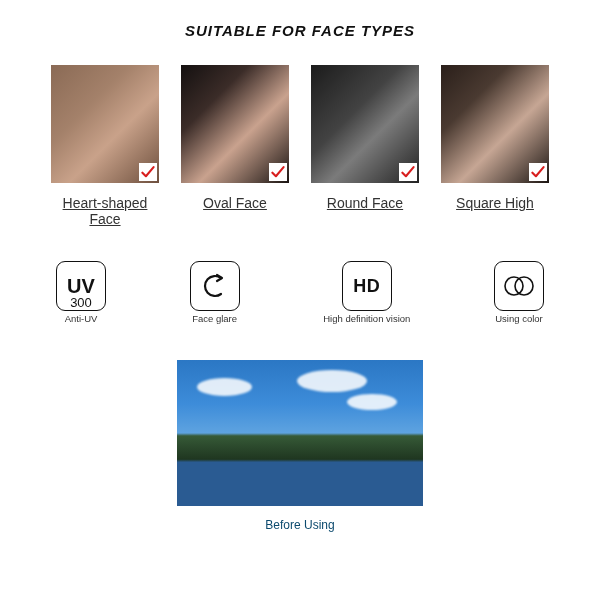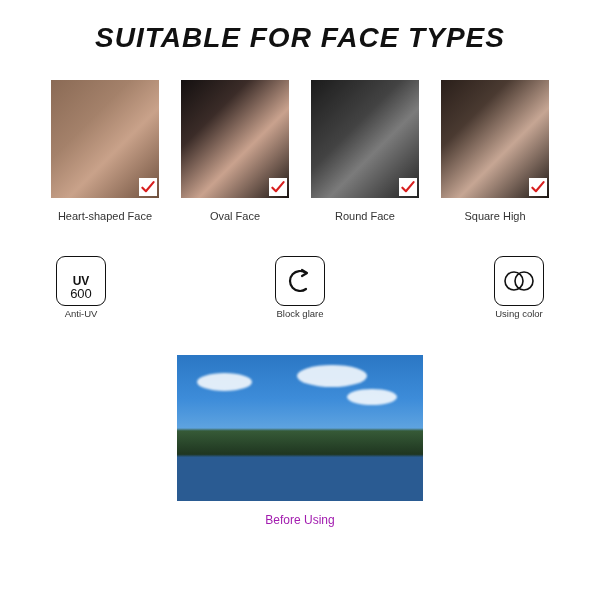--- a/index.html
+++ b/index.html
@@ -14,21 +14,21 @@
   width: 100%;
   height: 100%;
   padding: 22px 50px 30px;
   display: flex;
   flex-direction: column;
 }
 .title {
   text-align: center;
   font-weight: 800;
   font-style: italic;
-  font-size: 28px;
+  font-size: 15px;
   letter-spacing: 1px;
   margin-bottom: 26px;
 }
 
 
 .face-row {
   display: flex;
   justify-content: space-between;
   margin-bottom: 34px;
 }
@@ -55,23 +55,24 @@
   width: 18px;
   height: 18px;
   background: #fff;
   display: flex;
   align-items: center;
   justify-content: center;
 }
 .check-box svg { display: block; }
 .face-label {
   margin-top: 12px;
-  font-size: 11px;
+  font-size: 14px;
   color: #333;
   text-align: center;
+  text-decoration: underline;
 }
 
 .p1 { background: linear-gradient(135deg,#8a6a55 0%, #a4816a 35%,#c9a28a 60%,#6e503e 100%); }
 .p2 { background: linear-gradient(135deg,#141010 0%, #3b2c28 30%, #c9a28e 60%, #1a1412 100%); }
 .p3 { background: linear-gradient(135deg,#1d1b1a 0%, #464340 40%, #7e7a76 60%, #252321 100%); filter: grayscale(1); }
 .p4 { background: linear-gradient(135deg,#2a1f1a 0%, #4a3a31 30%, #c6a694 60%, #1b1512 100%); }
 
 
 .feature-row {
   display: flex;
@@ -127,21 +128,21 @@
 }
 .cloud {
   position:absolute;
   border-radius:50%;
   background: rgba(255,255,255,0.85);
   filter: blur(1px);
 }
 .compare-label {
   margin-top: 12px;
   font-size: 12px;
-  color: #a21caf;
+  color: #0c4a6e;
 }
 </style>
 </head>
 <body>
 
 <div class="container">
 
   <div class="title">SUITABLE FOR FACE TYPES</div>
 
   <div class="face-row">
@@ -188,37 +189,43 @@
         </div>
       </div>
       <div class="face-label">Square High</div>
     </div>
   </div>
 
   <div class="feature-row">
     <div class="feature-item">
       <div class="icon-box">
         <div style="text-align:center;line-height:1;">
-          <div style="font-size:12px;font-weight:600;margin-top:12px;">UV</div>
-          <div style="font-size:13px;font-weight:500;">600</div>
+          <div style="font-size:20px;font-weight:600;margin-top:12px;">UV</div>
+          <div style="font-size:13px;font-weight:500;">300</div>
         </div>
       </div>
       <div class="feature-label">Anti-UV</div>
     </div>
 
     <div class="feature-item">
       <div class="icon-box">
         <svg width="28" height="28" viewBox="0 0 28 28">
           <path d="M20 6 A10 10 0 1 0 20 22" stroke="#111" stroke-width="2.2" fill="none" stroke-linecap="round"></path>
           <path d="M16 3 L21 6 L16 9" stroke="#111" stroke-width="2.2" fill="none" stroke-linecap="round" stroke-linejoin="round"></path>
         </svg>
       </div>
-      <div class="feature-label">Block glare</div>
-    </div>
-
+      <div class="feature-label">Face glare</div>
+    </div>
+
+    <div class="feature-item">
+      <div class="icon-box">
+        <span style="font-size:18px;font-weight:700;letter-spacing:0.5px;">HD</span>
+      </div>
+      <div class="feature-label">High definition vision</div>
+    </div>
 
     <div class="feature-item">
       <div class="icon-box">
         <svg width="34" height="22" viewBox="0 0 34 22">
           <ellipse cx="12" cy="11" rx="9" ry="9" stroke="#111" stroke-width="1.6" fill="none"></ellipse>
           <ellipse cx="22" cy="11" rx="9" ry="9" stroke="#111" stroke-width="1.6" fill="none"></ellipse>
         </svg>
       </div>
       <div class="feature-label">Using color</div>
     </div>

